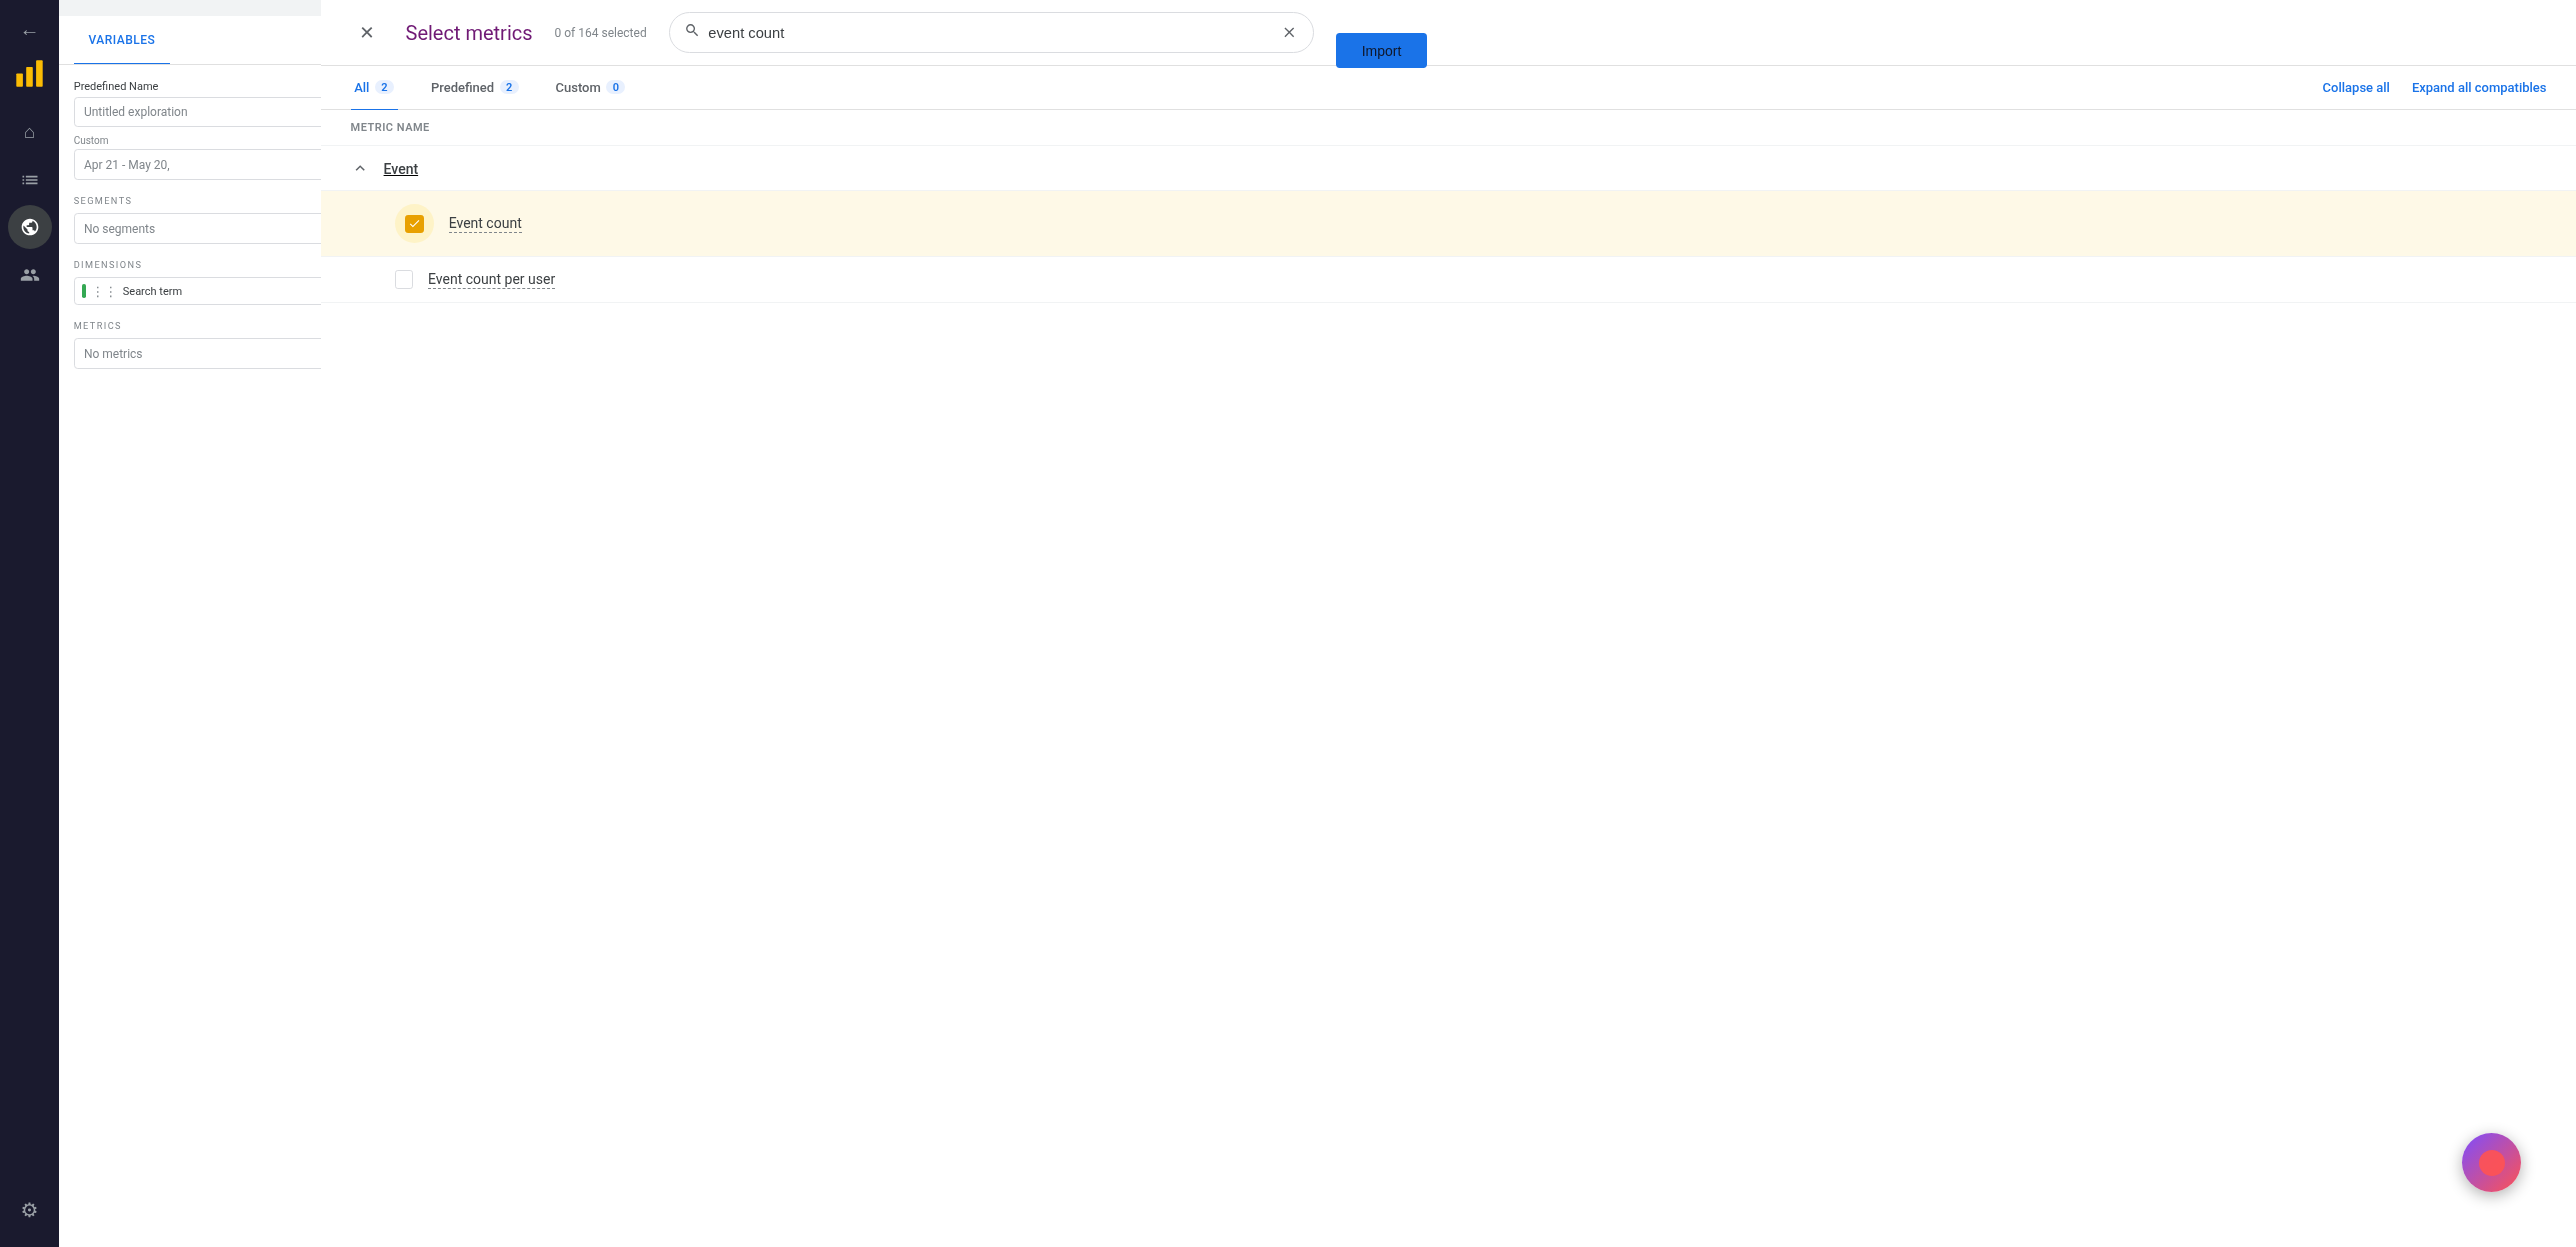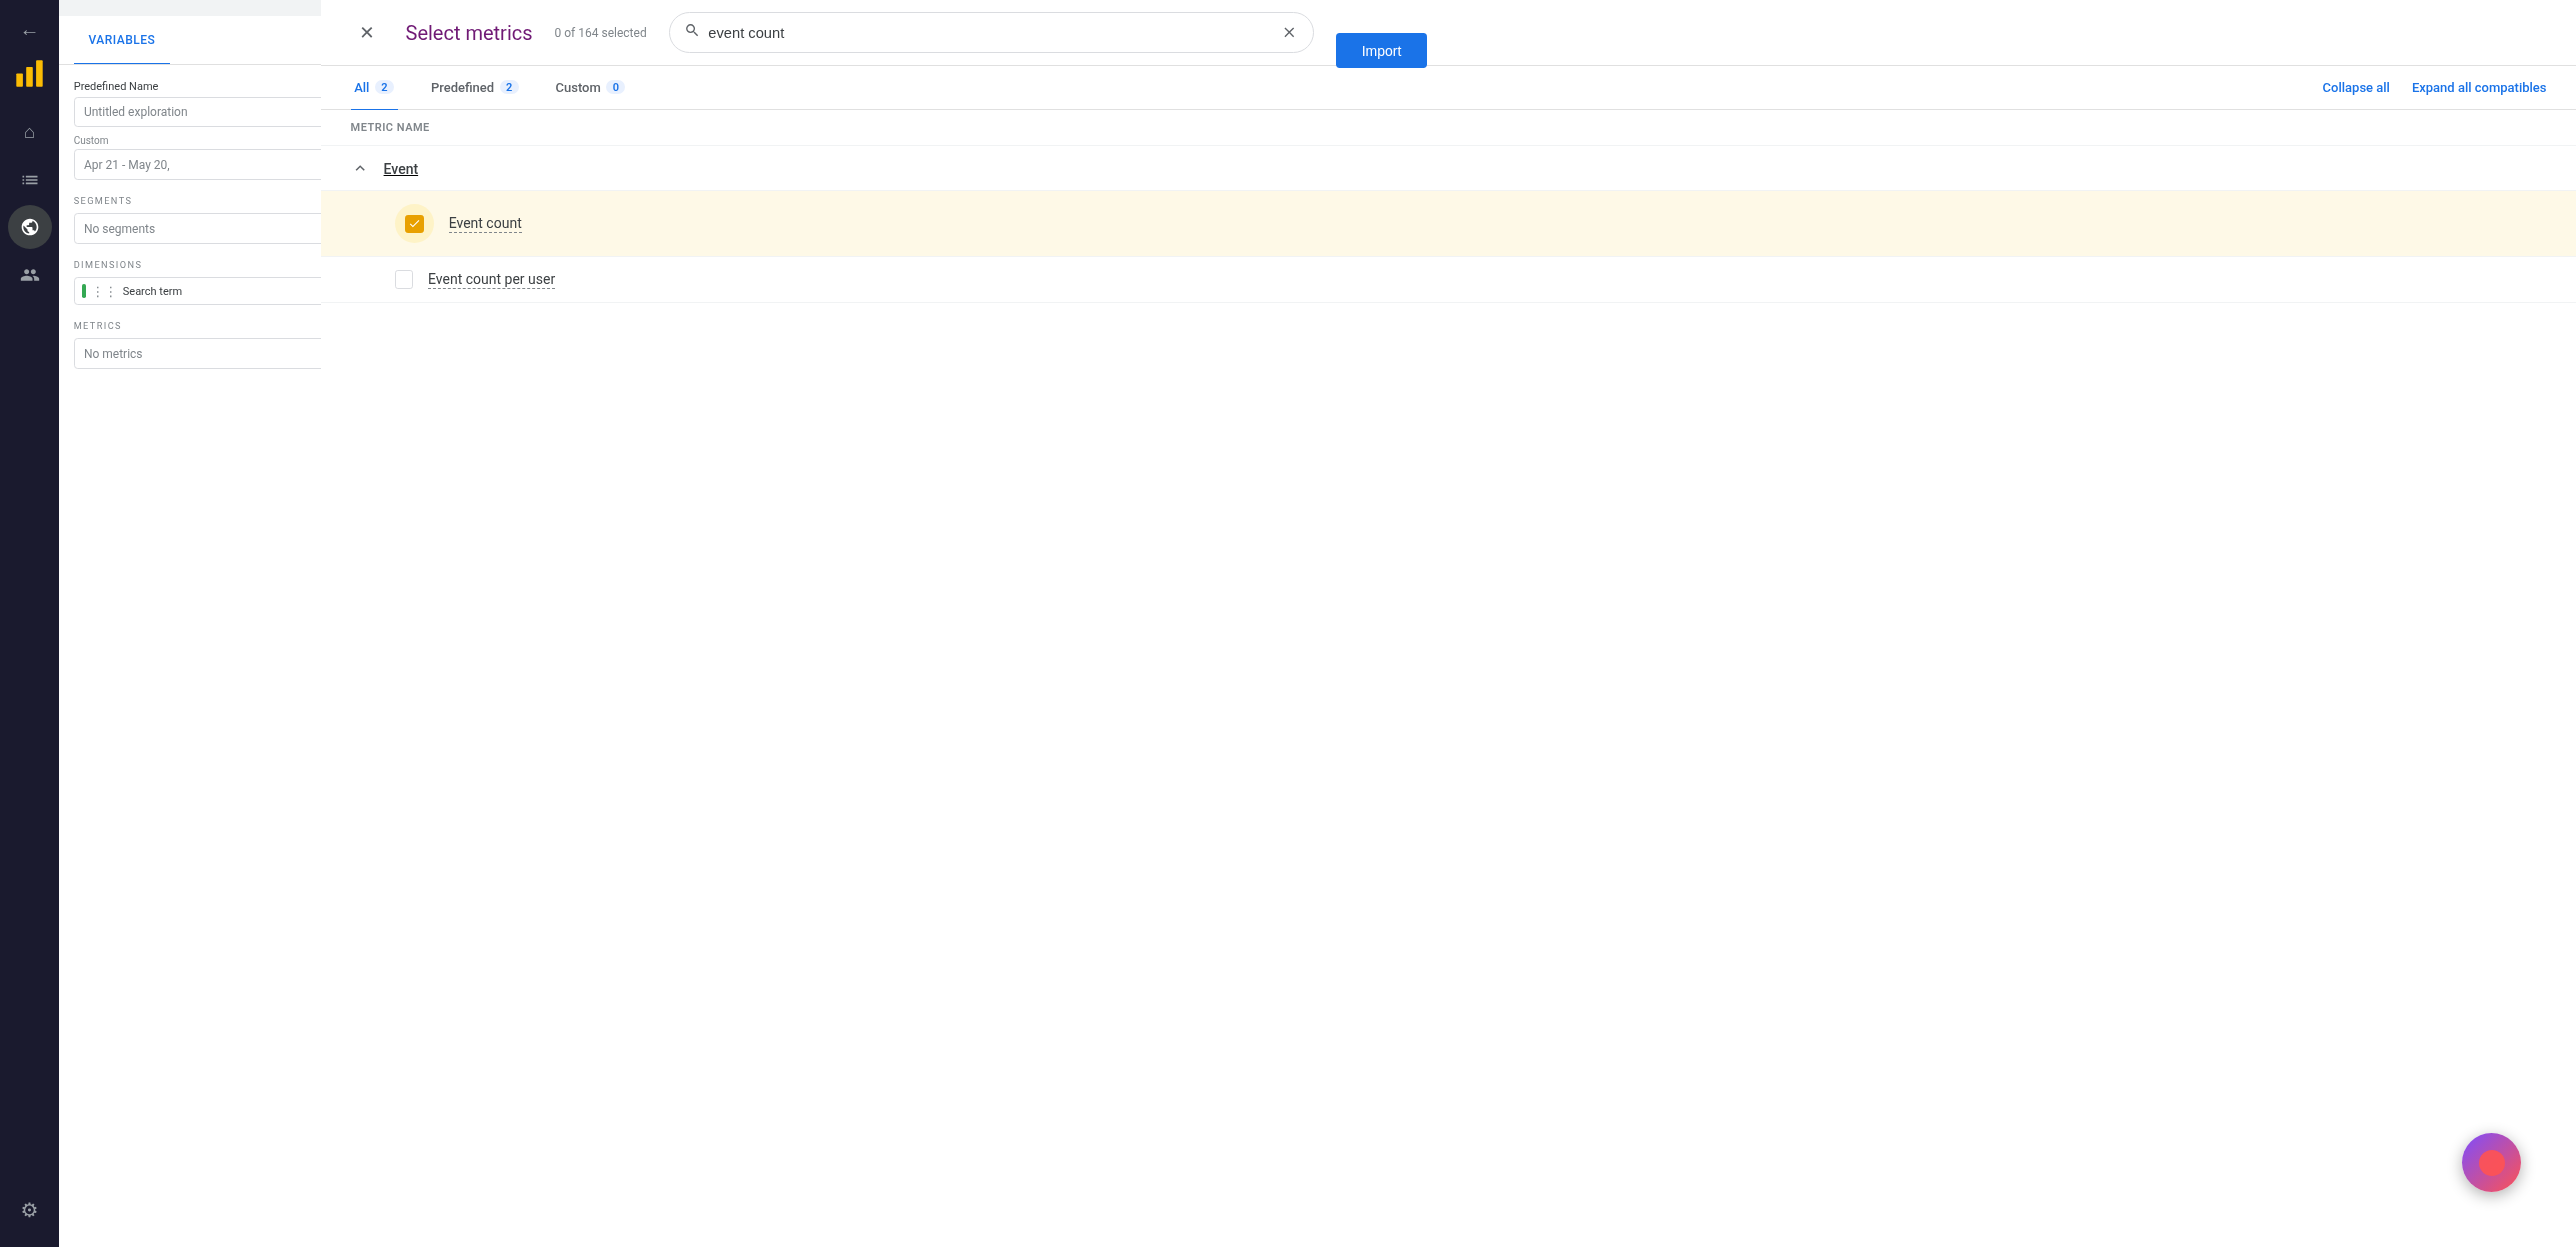--- a/index.html
+++ b/index.html
@@ -231,21 +231,21 @@
     }
     .search-clear-btn {
       color: #5f6368;
       cursor: pointer;
       font-size: 16.6px;
       display: flex;
       align-items: center;
     }
     .import-btn {
       background: #1a73e8;
-      color: #ffffff;
+      color: #0f172a;
       border: none;
       border-radius: 3.7px;
       padding: 9.2px 26px;
       font-size: 14px;
       font-weight: 500;
       cursor: pointer;
       flex-shrink: 0;
       margin-top: 36px;
     }
 

